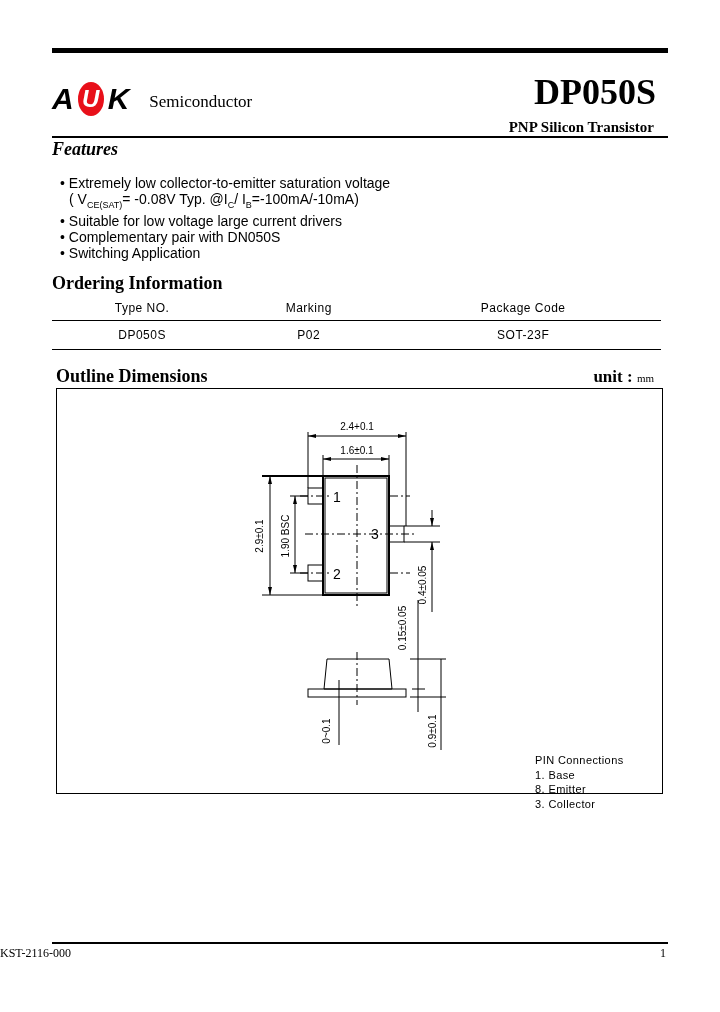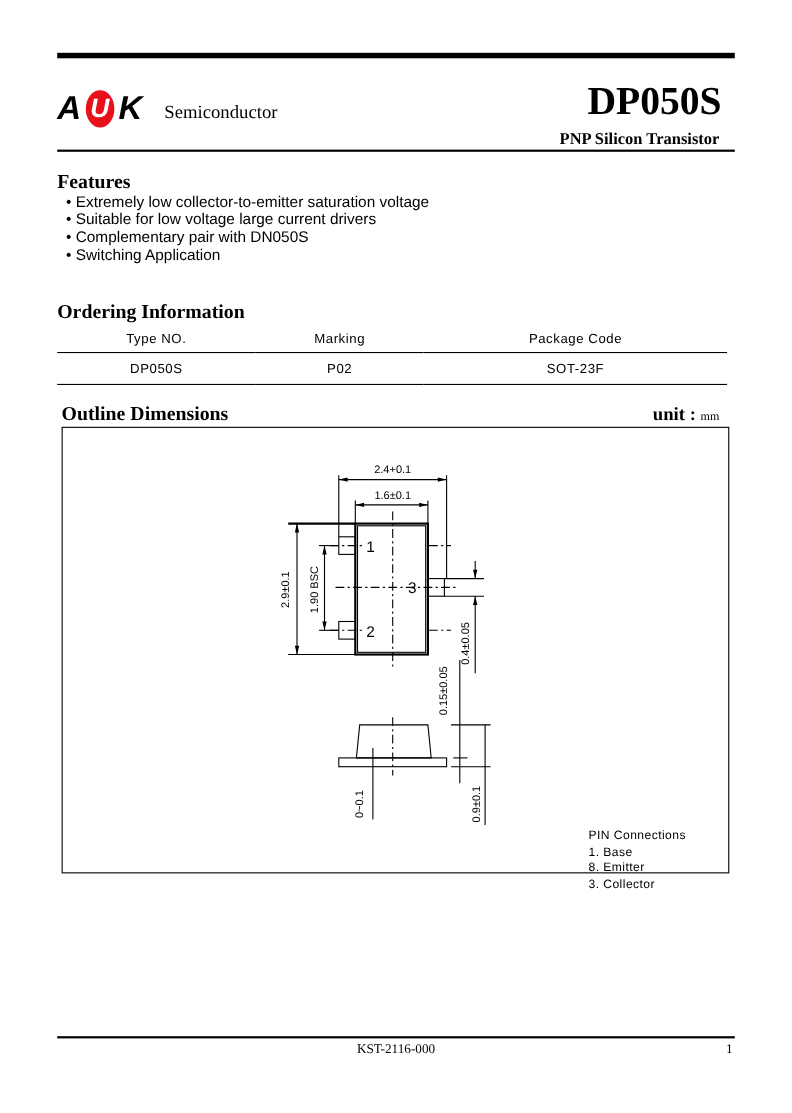--- a/index.html
+++ b/index.html
@@ -19,42 +19,45 @@
   .feat div { white-space:nowrap; }
   .feat sub { font-size:9px; }
   table.ord { position:absolute; left:52px; top:296px; width:609px; border-collapse:collapse; font-size:12px; letter-spacing:0.5px; }
   table.ord th { font-weight:normal; height:22px; border-bottom:1px solid #000; }
   table.ord td { height:26px; border-bottom:1px solid #000; text-align:center; }
   .unit { right:66px; top:367px; font-family:"Liberation Serif", serif; font-weight:bold; font-size:17px; }
   .unit small { font-size:11px; font-weight:normal; }
   .box { left:56px; top:388px; width:605px; height:404px; border:1px solid #000; }
   .pins { left:535px; top:709px; font-size:11px; line-height:14.5px; letter-spacing:0.4px;margin-top:44px; }
   .foot-rule { left:52px; top:942px; width:616px; height:2px; background:#000; }
-  .foot { left:0; width:720px; top:946px; text-align:center; font-family:"Liberation Serif", serif; font-size:12px; }
+  .foot { left:0; width:720px; top:946px; font-family:"Liberation Serif", serif; font-size:12px; }
   .pageno { right:54px; top:946px; font-family:"Liberation Serif", serif; font-size:12px; }
 </style>
 </head>
 <body>
 
 <div class="abs top-rule"></div>
 
 <div class="abs logo">
   <span class="l">A</span>
   <span class="u">U</span>
   <span class="l">K</span>
   <span class="semi">Semiconductor</span>
 </div>
 
 <div class="abs title">DP050S</div>
 <div class="abs subtitle">PNP Silicon Transistor</div>
 <div class="abs hdr-rule"></div>
 
-<div class="abs h2" style="left:52px; top:155px;">Features</div>
+<div class="abs h2" style="left:52px; top:139px;font-style:italic;">Features</div>
 <div class="abs feat">
   <div>• Extremely low collector-to-emitter saturation voltage</div>
+  <div style="padding-left:9px;">
+    <span>( V</span><sub>CE(SAT)</sub><span>= -0.08V Typ. @I</span><sub>C</sub><span>/ I</span><sub>B</sub><span>=-100mA/-10mA)</span>
+  </div>
   <div>• Suitable for low voltage large current drivers</div>
   <div>• Complementary pair with DN050S</div>
   <div>• Switching Application</div>
 </div>
 
 <div class="abs h2" style="left:52px; top:273px;">Ordering Information</div>
 <table class="ord">
   <thead>
     <tr>
       <th>Type NO.</th>

